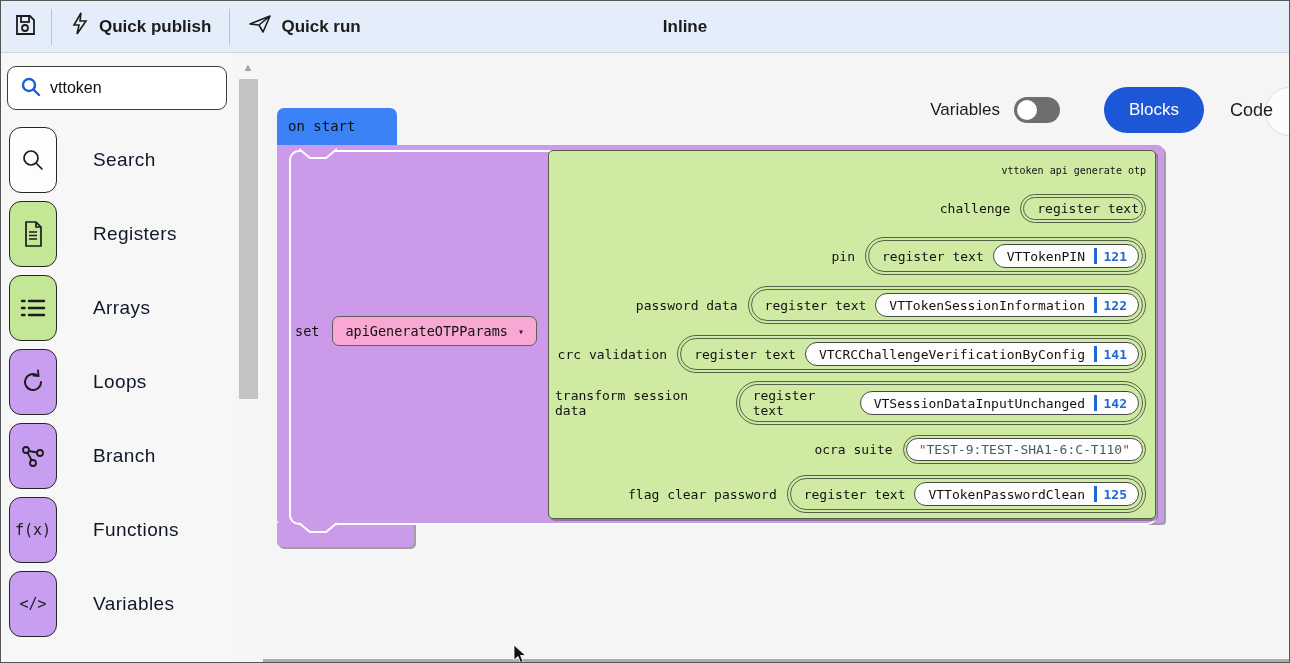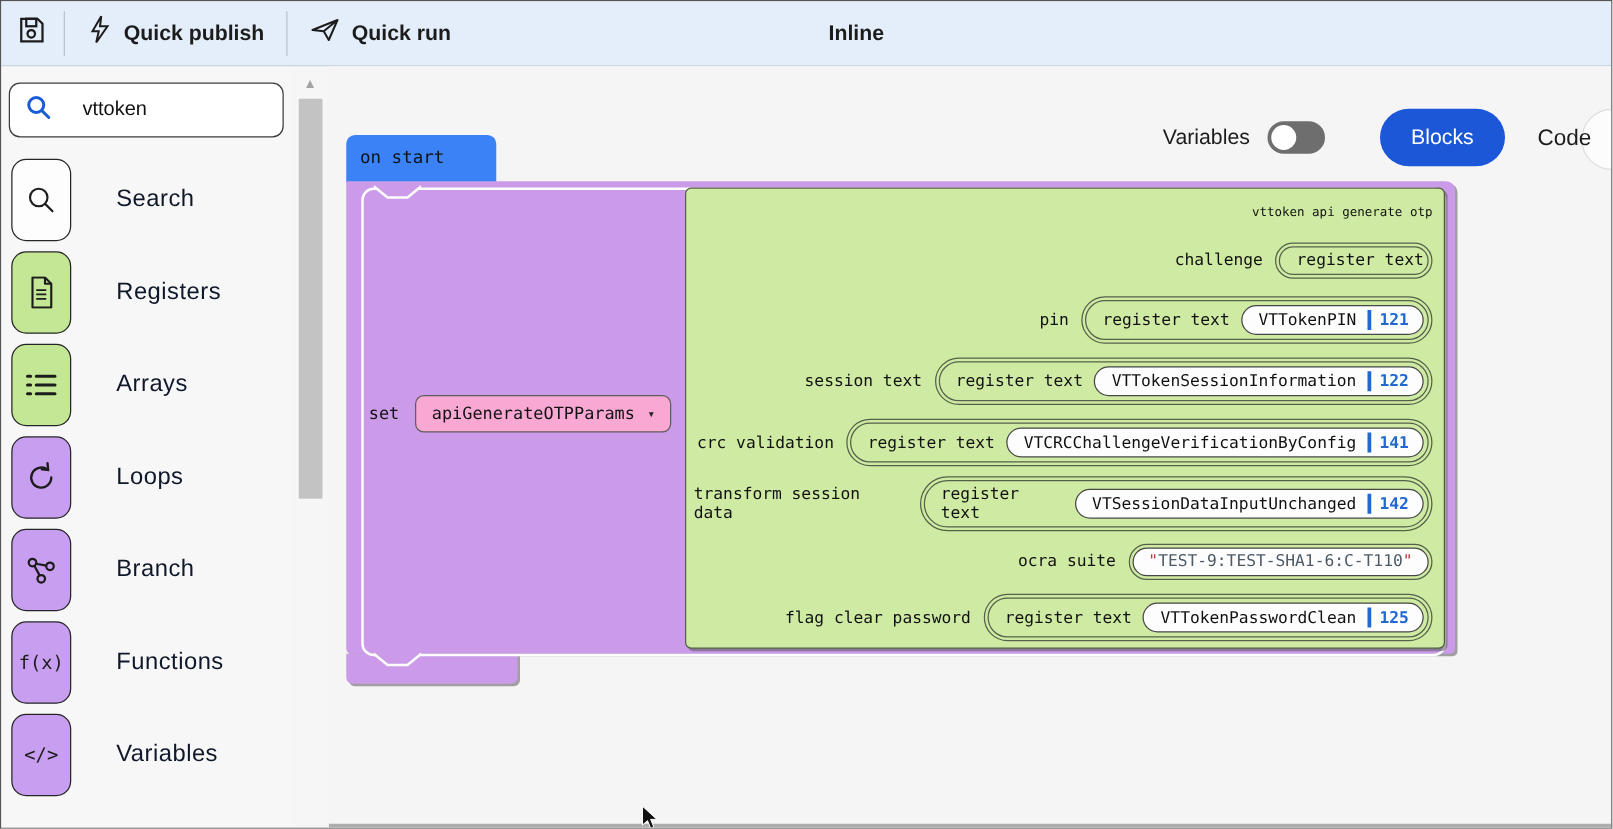--- a/index.html
+++ b/index.html
@@ -11,21 +11,21 @@
   .tb-btn { display:flex; align-items:center; gap:9px; padding:0 18px; height:100%; font-size:17px; color:#1c1c1c; cursor:pointer; }
   .tb-sep { width:1px; height:36px; background:#b9c4ce; }
   .tb-title { position:absolute; left:50%; top:50%; transform:translate(-50%,-50%); font-size:17px; color:#1c1c1c;margin-left:40px; }
   .icon-btn { display:flex; align-items:center; padding:0 14px 0 12px; height:100%; cursor:pointer; }
 
   
   .main { display:flex; height:610px; }
 
   
   .sidebar { width:232px; background:#f7f7f7; padding-top:13px; flex:none; }
-  .searchbox { display:flex; align-items:center; gap:25px; margin:0 6px; height:44px; border:1.5px solid #3d3d3d; border-radius:9px; background:#fff; padding:0 12px; }
+  .searchbox { display:flex; align-items:center; gap:9px; margin:0 6px; height:44px; border:1.5px solid #3d3d3d; border-radius:9px; background:#fff; padding:0 12px; }
   .searchbox input { border:none; outline:none; font-size:16px; color:#111; width:150px; background:transparent; font-family:"Liberation Sans",sans-serif; }
   .cat-list { margin-top:13px; }
   .cat-item { display:flex; align-items:center; height:74px; padding-left:8px; cursor:pointer; }
   .cat-tile { width:48px; height:66px; border:1.6px solid #262626; border-radius:12px; display:flex; align-items:center; justify-content:center; flex:none; }
   .tile-white { background:#fdfdfd; }
   .tile-green { background:#c3e795; }
   .tile-purple { background:#c79ef0; }
   .cat-label { margin-left:36px; font-size:19px; color:#0f172a; letter-spacing:.4px; }
   .tile-text { font-family:"DejaVu Sans Mono",monospace; font-size:15px; color:#1c1c1c; }
 
@@ -250,21 +250,21 @@
               <span class="field">
                 <span>VTTokenPIN</span>
                 <span class="f-bar"></span>
                 <span class="f-num">121</span>
               </span>
             </span>
           </span>
         </div>
 
         <div class="g-row h50">
-          <span>session text</span>
+          <span>password data</span>
           <span class="socket">
             <span class="regblock">
               <span>register text</span>
               <span class="field">
                 <span>VTTokenSessionInformation</span>
                 <span class="f-bar"></span>
                 <span class="f-num">122</span>
               </span>
             </span>
           </span>

